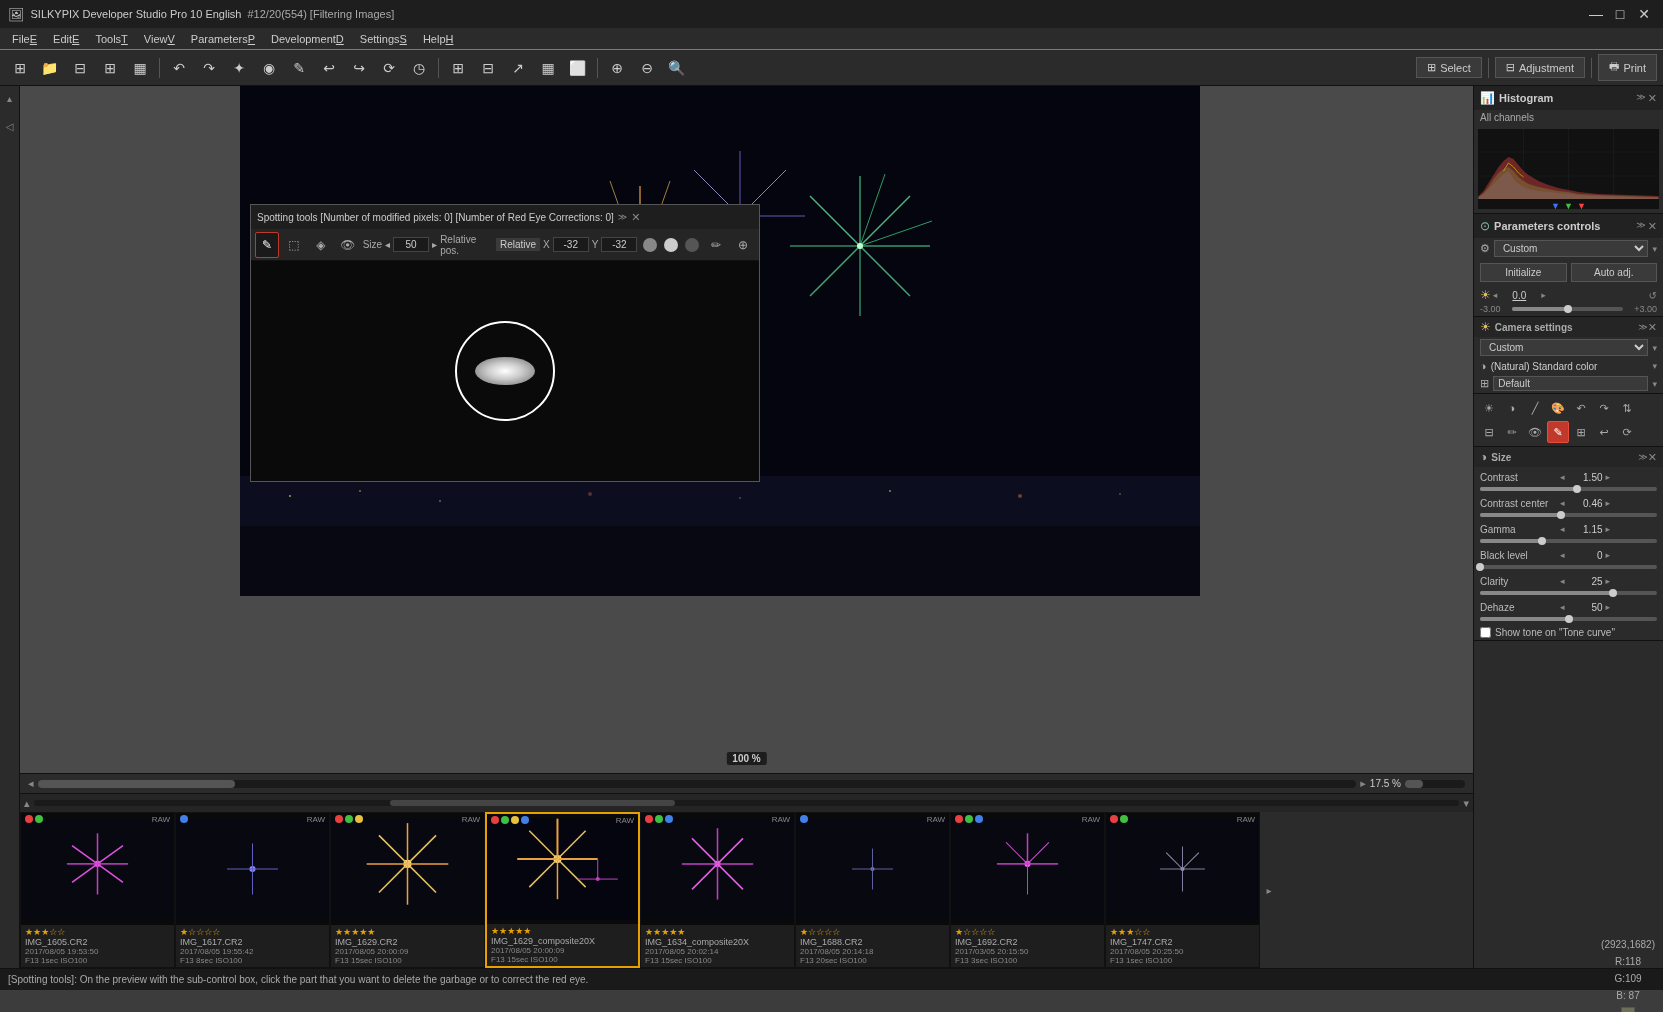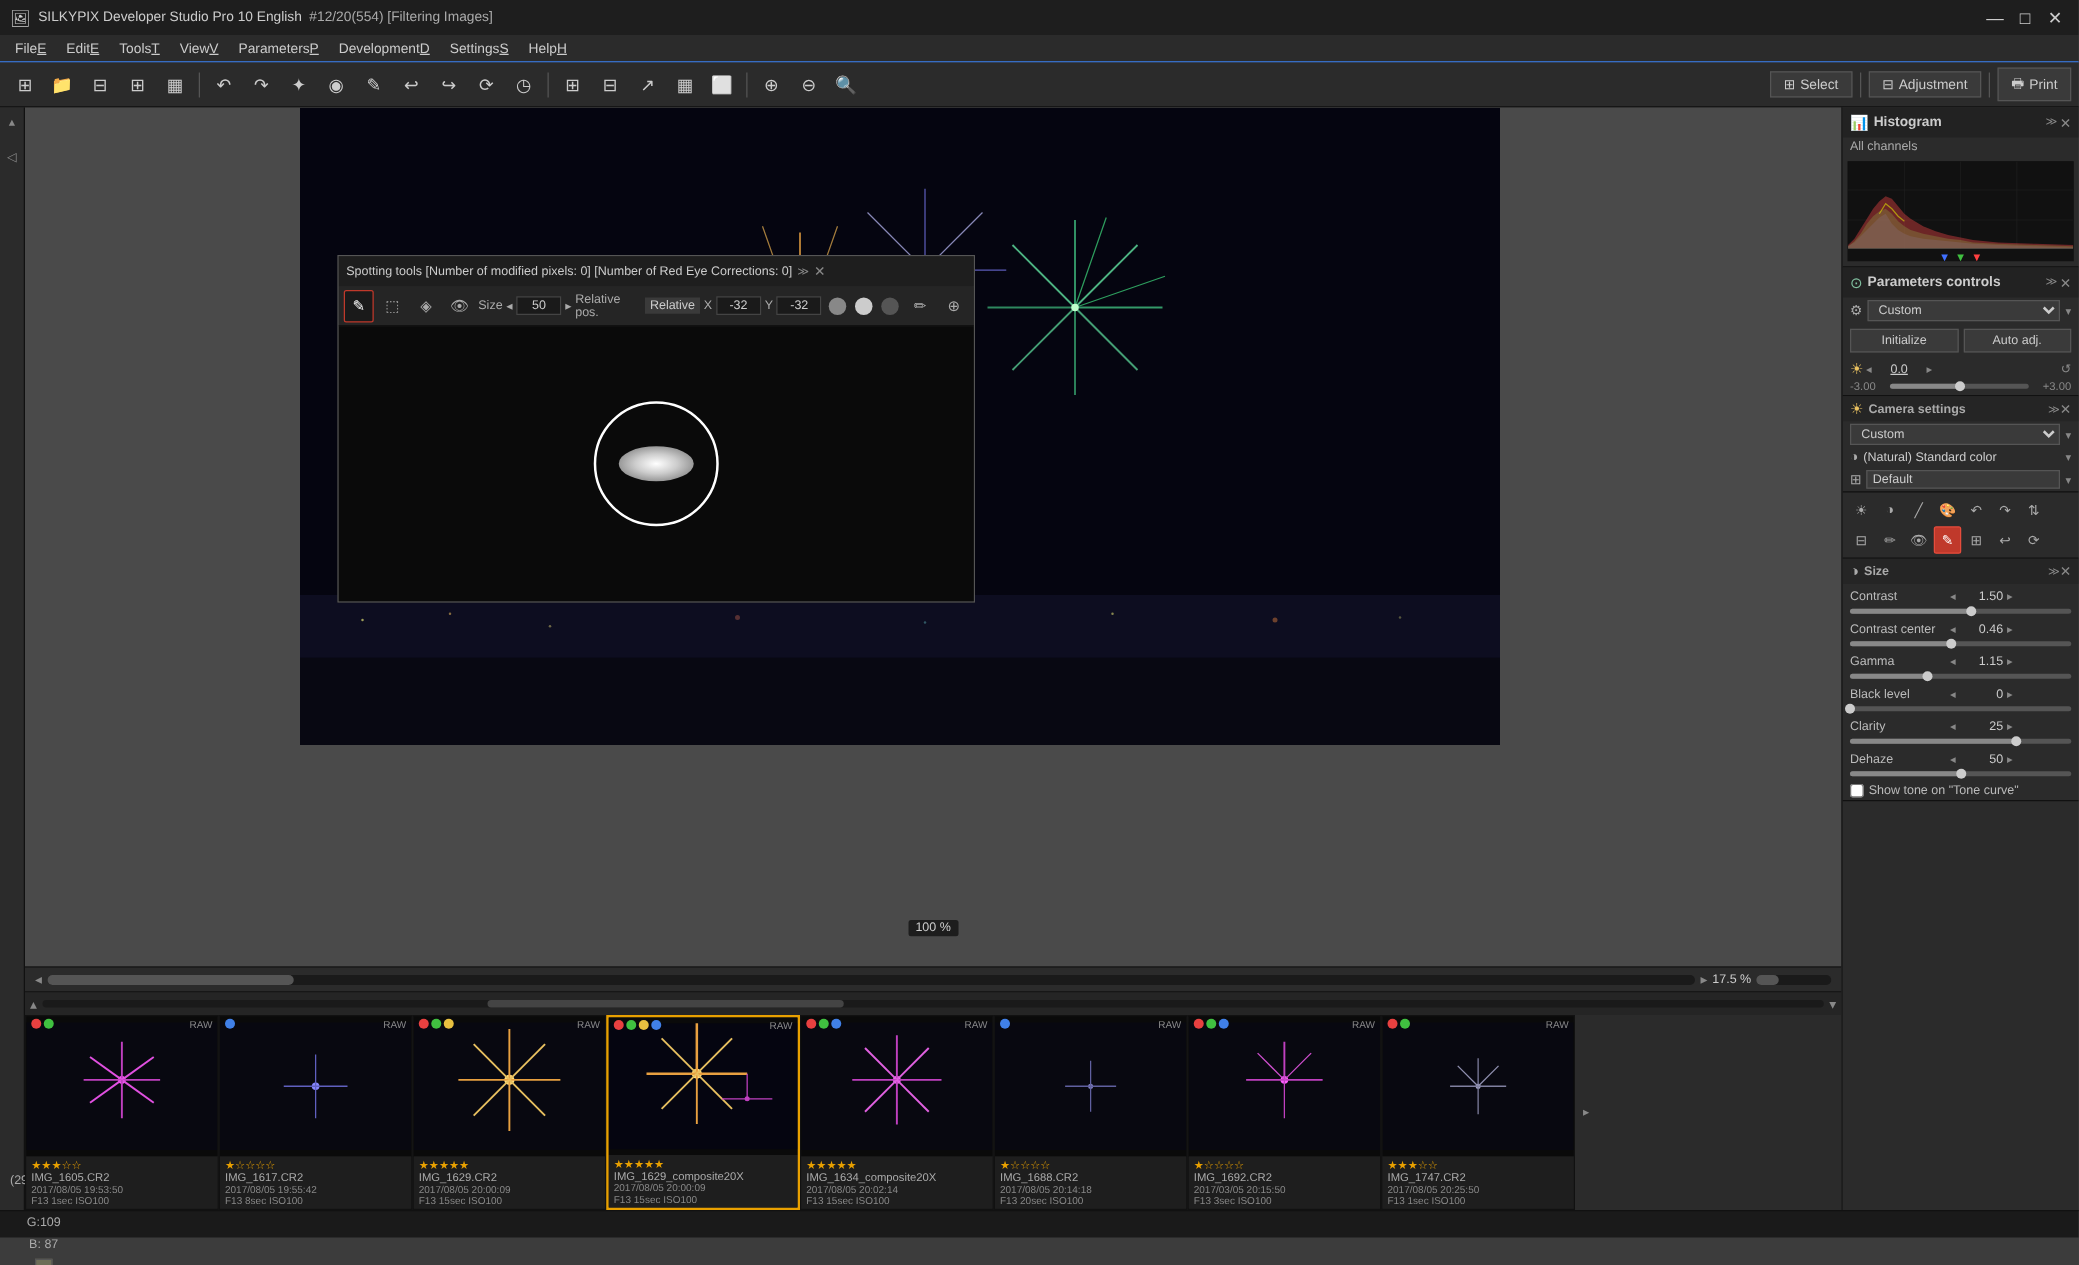--- a/index.html
+++ b/index.html
@@ -331,21 +331,21 @@
 
         <div class="selection-box" style="left:330px;top:165px;">
           <div class="selection-handle sel-tl"></div>
           <div class="selection-handle sel-tr"></div>
           <div class="selection-handle sel-bl"></div>
           <div class="selection-handle sel-br"></div>
 
           <div style="position:absolute;top:50%;left:50%;transform:translate(-50%,-50%);color:#fff;font-size:12px;">⤢</div>
         </div>
 
-        <div class="spotting-panel" style="left:230px;top:118px;margin-left:20px;">
+        <div class="spotting-panel" style="left:230px;top:118px;">
           <div class="spotting-title">
             <span style="font-size:10px;color:#ccc;">Spotting tools [Number of modified pixels: 0] [Number of Red Eye Corrections: 0]</span>
             <span class="expand-icon">≫</span>
             <span class="close-icon-small">✕</span>
           </div>
           <div class="spotting-toolbar">
 
             <div class="spottool-btn active">✎</div>
             <div class="spottool-btn">⬚</div>
             <div class="spottool-btn">◈</div>
@@ -374,21 +374,21 @@
             <div class="spottool-btn">⊕</div>
           </div>
           <div class="spotting-preview">
 
             <div class="spot-circle"></div>
             <div class="spot-dot"></div>
           </div>
         </div>
       </div>
 
-      <div style="position:absolute;bottom:24px;left:50%;transform:translateX(-50%);background:rgba(0,0,0,0.6);padding:1px 6px;border-radius:2px;color:#ccc;font-size:10px;">
+      <div style="position:absolute;bottom:8px;left:50%;transform:translateX(-50%);background:rgba(0,0,0,0.6);padding:1px 6px;border-radius:2px;color:#ccc;font-size:10px;font-weight:bold;">
         100 %
       </div>
     </div>
 
     <div id="preview-scrollbar">
       <span style="color:#888;cursor:pointer;">◂</span>
       <div class="scroll-track">
         <div class="scroll-thumb"></div>
       </div>
       <span style="color:#888;cursor:pointer;">▸</span>
@@ -888,20 +888,21 @@
       <div class="checkbox-row">
         <input type="checkbox" id="tone-curve-cb" style="">
         <label for="tone-curve-cb" class="checkbox-label">Show tone on "Tone curve"</label>
       </div>
     </div>
 
   </div>
 </div>
 
 <div id="bottom-bar">
+  <span class="bottom-text">[Spotting tools]: On the preview with the sub-control box, click the part that you want to delete the garbage or to correct the red eye.</span>
   <div class="bottom-right">
     <span>(2923,1682)</span>
     <span>R:118</span>
     <span>G:109</span>
     <span>B: 87</span>
     <div style="width:14px;height:14px;background:#6e6d57;border:1px solid #555;"></div>
   </div>
 </div>
 
 </body></html>

